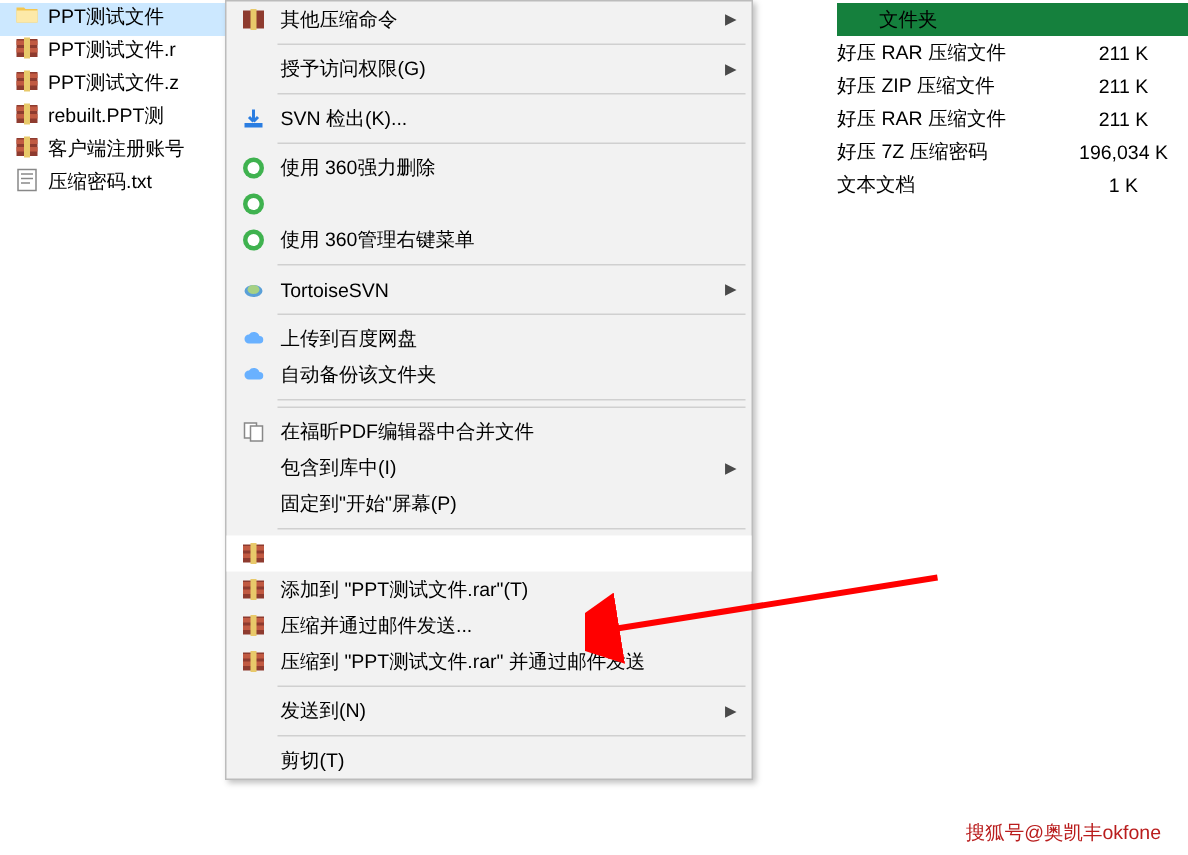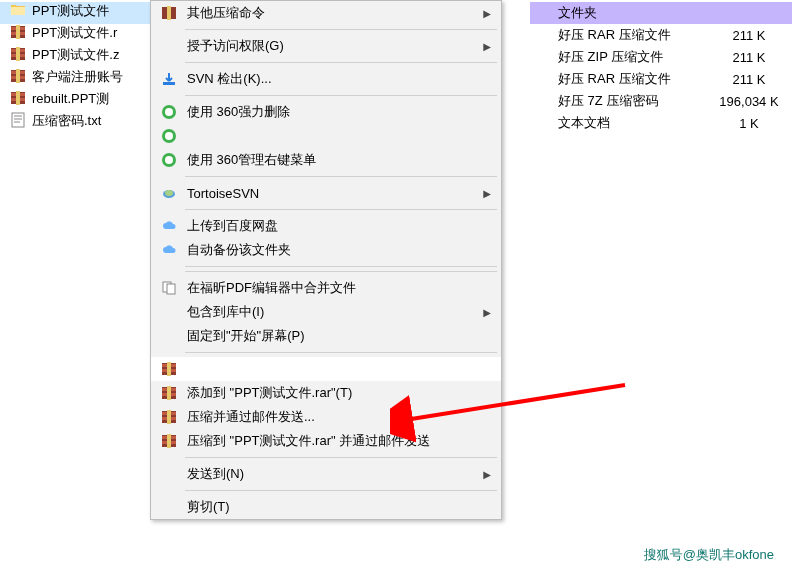--- a/index.html
+++ b/index.html
@@ -68,38 +68,38 @@
     top: 0;
     right: 0;
     padding-top: 2px;
   }
   .detail-row {
     display: flex;
     align-items: center;
     height: 22px;
     padding: 0 8px 0 28px;
   }
-  .detail-row.selected { background: #c4b5fd; }
+  .detail-row.selected { background: #15803d; margin-left: 28px; }
   .detail-type { flex: 1; white-space: nowrap; }
   .detail-size { width: 70px; text-align: center; white-space: nowrap; }
 
   .arrow-overlay {
     position: absolute;
     left: 390px;
     top: 380px;
     width: 240px;
     height: 70px;
     pointer-events: none;
   }
   .watermark {
     position: absolute;
     bottom: 6px;
     right: 18px;
     font-size: 13px;
-    color: #0f766e;
+    color: #b91c1c;
     font-family: "SimSun","Microsoft YaHei",sans-serif;
     text-shadow: 0 0 2px #fff;
   }
 </style>
 </head>
 <body>
 
 <div class="files-panel">
   <div class="file-row selected">
     <span class="file-icon">
@@ -134,32 +134,32 @@
   </div>
   <div class="file-row">
     <span class="file-icon">
       <svg viewBox="0 0 16 16">
           <rect x="1" y="2" width="14" height="12" fill="#8e3b2f"></rect>
           <rect x="1" y="3" width="14" height="3" fill="#c15a42"></rect>
           <rect x="1" y="8" width="14" height="3" fill="#c15a42"></rect>
           <rect x="6" y="1" width="4" height="14" fill="#e8c96a"></rect>
         </svg>
     </span>
+    <span>rebuilt.PPT测</span>
+  </div>
+  <div class="file-row">
+    <span class="file-icon">
+      <svg viewBox="0 0 16 16">
+          <rect x="1" y="2" width="14" height="12" fill="#8e3b2f"></rect>
+          <rect x="1" y="3" width="14" height="3" fill="#c15a42"></rect>
+          <rect x="1" y="8" width="14" height="3" fill="#c15a42"></rect>
+          <rect x="6" y="1" width="4" height="14" fill="#e8c96a"></rect>
+        </svg>
+    </span>
     <span>客户端注册账号</span>
-  </div>
-  <div class="file-row">
-    <span class="file-icon">
-      <svg viewBox="0 0 16 16">
-          <rect x="1" y="2" width="14" height="12" fill="#8e3b2f"></rect>
-          <rect x="1" y="3" width="14" height="3" fill="#c15a42"></rect>
-          <rect x="1" y="8" width="14" height="3" fill="#c15a42"></rect>
-          <rect x="6" y="1" width="4" height="14" fill="#e8c96a"></rect>
-        </svg>
-    </span>
-    <span>rebuilt.PPT测</span>
   </div>
   <div class="file-row">
     <span class="file-icon">
       <svg viewBox="0 0 16 16">
           <rect x="2" y="1" width="12" height="14" fill="#fff" stroke="#888"></rect>
           <line x1="4" y1="4" x2="12" y2="4" stroke="#888"></line>
           <line x1="4" y1="7" x2="12" y2="7" stroke="#888"></line>
           <line x1="4" y1="10" x2="10" y2="10" stroke="#888"></line>
         </svg>
     </span>

